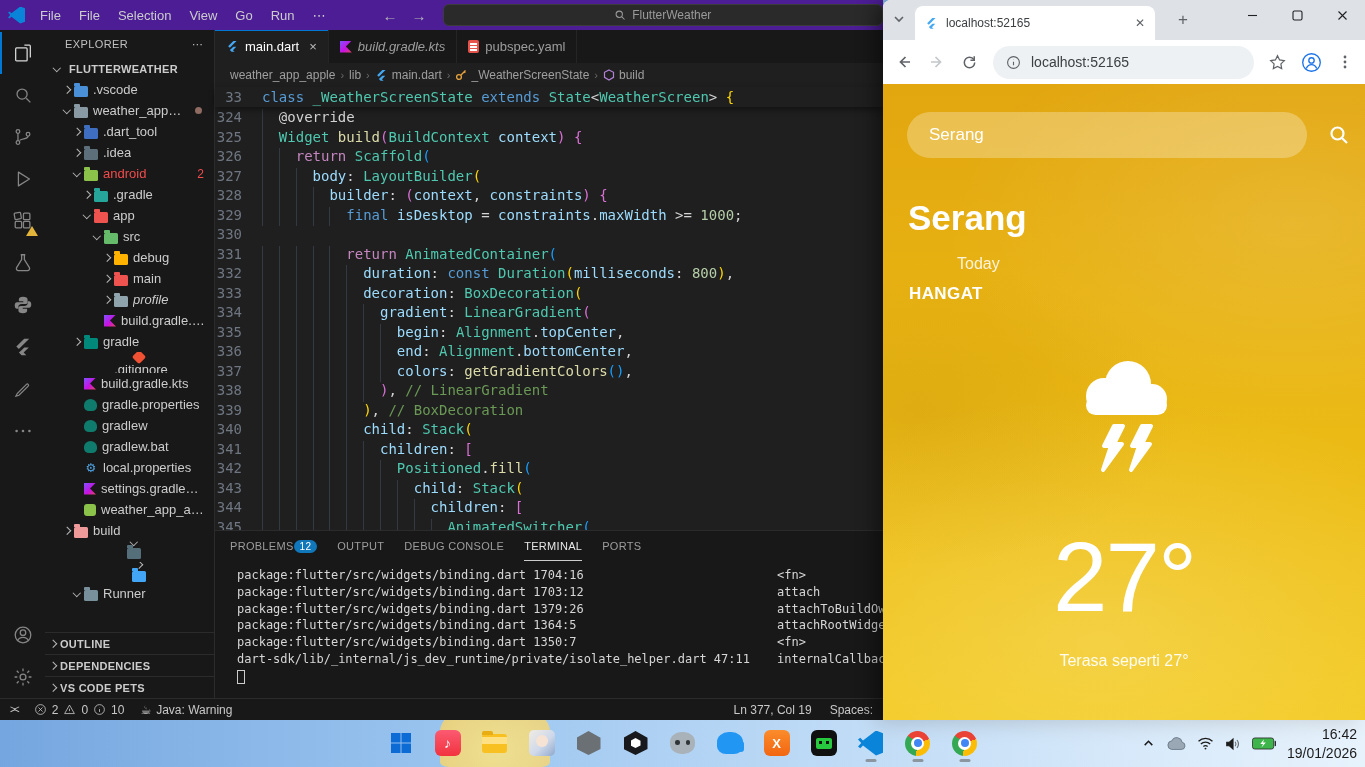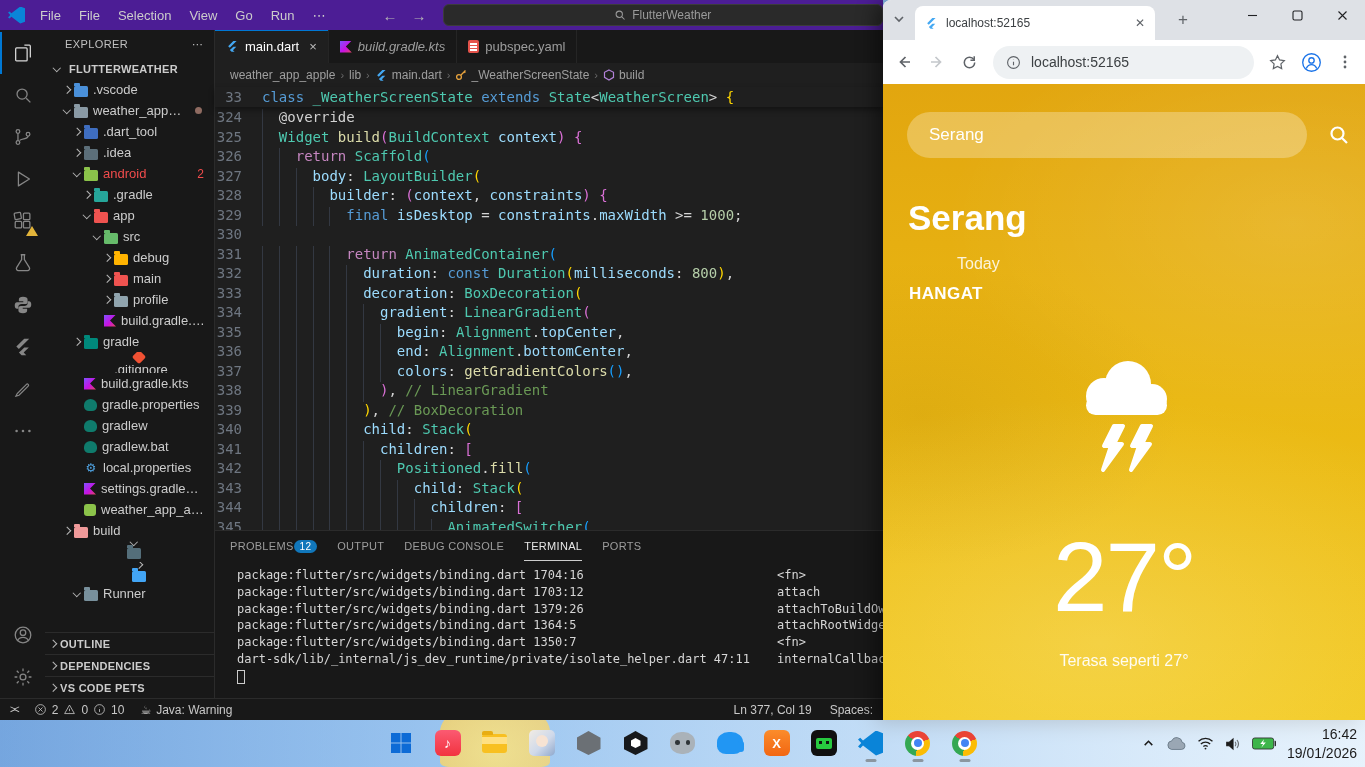--- a/index.html
+++ b/index.html
@@ -339,21 +339,21 @@
               <span class="fico" style="--c:#ffb300"></span>
               <span class="tlabel">debug</span>
             </div>
             <div class="trow" style="padding-left: 54px;">
               <span class="chv r">
                 <i></i>
               </span>
               <span class="fico" style="--c:#ef5350"></span>
               <span class="tlabel">main</span>
             </div>
-            <div class="trow" style="padding-left: 54px;">
+            <div class="trow" style="padding-left: 54px; font-style: italic;">
               <span class="chv r">
                 <i></i>
               </span>
               <span class="fico" style="--c:#90a4ae"></span>
               <span class="tlabel">profile</span>
             </div>
             <div class="trow" style="padding-left: 44px;">
               <span class="chv "></span>
               <span class="kico"></span>
               <span class="tlabel">build.gradle.kts</span>

